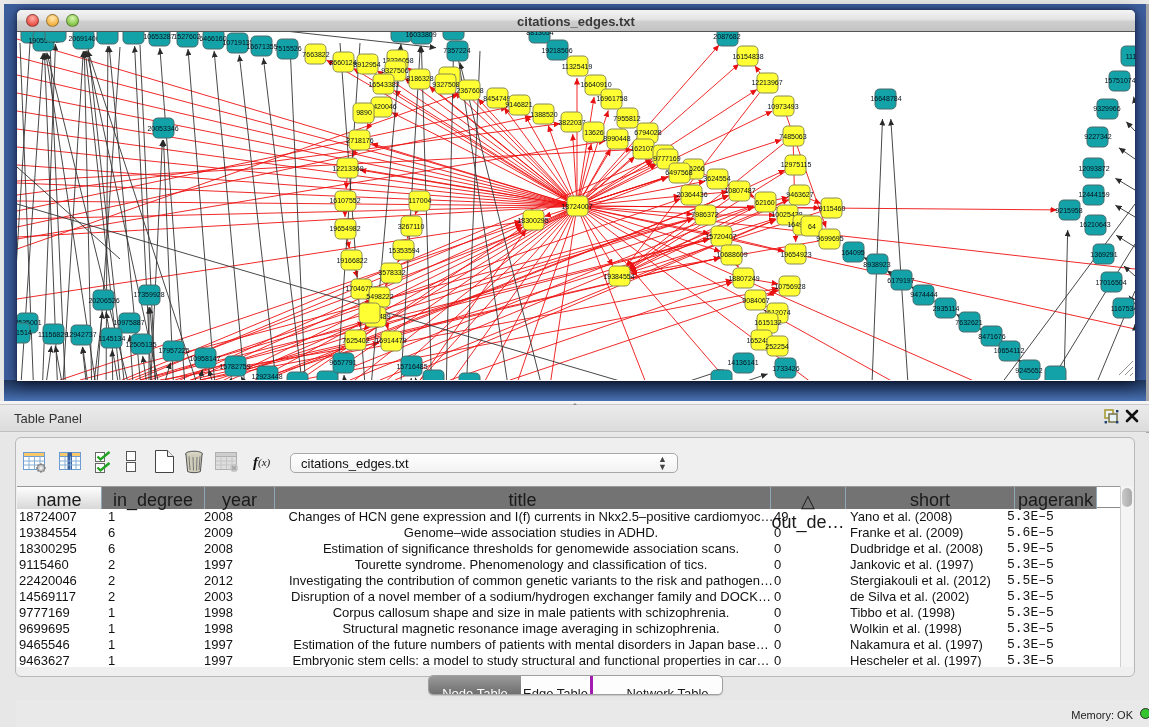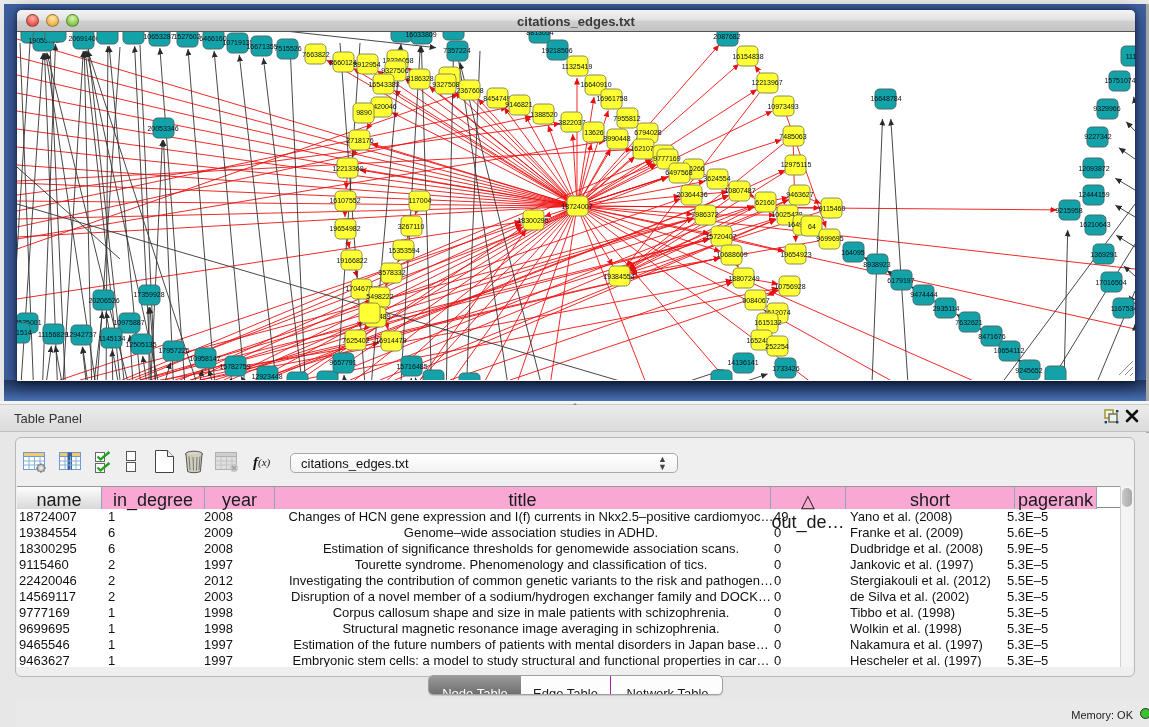--- a/index.html
+++ b/index.html
@@ -54,51 +54,51 @@
   background:linear-gradient(180deg,#ffffff,#f2f2f2); border:1px solid #a8a8a8;
   border-radius:5px; font-size:13px; color:#111; padding:2px 0 0 10px; }
 #combo .arr { position:absolute; right:10px; top:1px; font-size:9px; color:#444;
   line-height:8px; text-align:center; }
 
 
 #tbl { position:absolute; left:1px; top:48px; width:1106px; height:181px; overflow:hidden; background:#fff; }
 #thead { position:absolute; left:0; top:0; width:100%; height:22px;
   background:#fff; border-top:1px solid #999; border-bottom:1px solid #8a8a8a;
   font-size:18px; color:#1a1a1a; }
-#thead span { position:absolute; top:3px; text-align:center; background:#f9a8d4;
+#thead span { position:absolute; top:3px; text-align:center; background:#737373;
   border-right:1px solid #8fa8b8; height:22px; top:0; padding-top:3px; }
 #thead .h0 { left:0; width:85px; background:linear-gradient(180deg,#fdfdfd,#d8d8d8); }
 #thead .h1 { left:85px; width:103px; }
 #thead .h2 { left:188px; width:70px; }
 #thead .h3 { left:258px; width:496px; }
 #thead .h4 { left:754px; width:75px; }
 #thead .h5 { left:829px; width:169px; }
 #thead .h6 { left:998px; width:82px; }
 #tbody { position:absolute; left:0; top:23px; width:100%; }
 .tr { position:relative; height:16px; font-size:13px; color:#111; white-space:nowrap; }
 .tr span { position:absolute; top:0; overflow:hidden; }
 .c0 { left:2px; width:84px; }
 .c1 { left:91px; width:95px; }
 .c2 { left:187px; width:70px; }
 .c3 { left:268px; width:492px;text-align:center; }
 .c4 { left:757px; width:70px; }
 .c5 { left:833px; width:164px; }
-.c6 { left:990px; width:90px; }
+.c6 { left:990px; width:90px;font-family:Liberation Mono, monospace; }
 #vsb { position:absolute; right:1px; top:48px; width:13px; height:181px; background:#f4f4f4;
   border-left:1px solid #d0d0d0; }
 #vsb .thumb { position:absolute; left:1px; top:2px; width:10px; height:19px;
   background:linear-gradient(90deg,#c9c9c9,#a9a9a9); border-radius:5px; }
 
 
 #tabs { left:428px; top:675px; width:295px; height:20px; border:1px solid #9f9f9f;
   border-radius:5px; background:#fdfdfd; box-shadow:0 1px 1px rgba(0,0,0,.15);
   font-size:13px; overflow:hidden; }
 #tabs div { position:absolute; top:0; height:100%; padding-top:10px; text-align:center; color:#1a1a1a; }
 #tabs .t1 { left:0; width:92px; background:linear-gradient(180deg,#9a9a9a,#6f6f6f); color:#fff; }
-#tabs .t2 { left:92px; width:90px; border-right:1px solid #a21caf; }
+#tabs .t2 { left:92px; width:72px; border-right:3px solid #a21caf; }
 #tabs .t3 { left:182px; width:113px; }
 
 
 #status { left:16px; top:700px; width:1149px; height:27px; background:#e9e9e9;text-align:right; }
 #mem { position:absolute; right:32px; top:9px; font-size:11px; color:#222; }
 #memdot { position:absolute; right:14px; top:8px; width:11px; height:11px; border-radius:50%;
   background:#35c42f; border:1.5px solid #2b2b2b; }
 </style></head>
 <body>
 <div class="abs" id="canvas">

